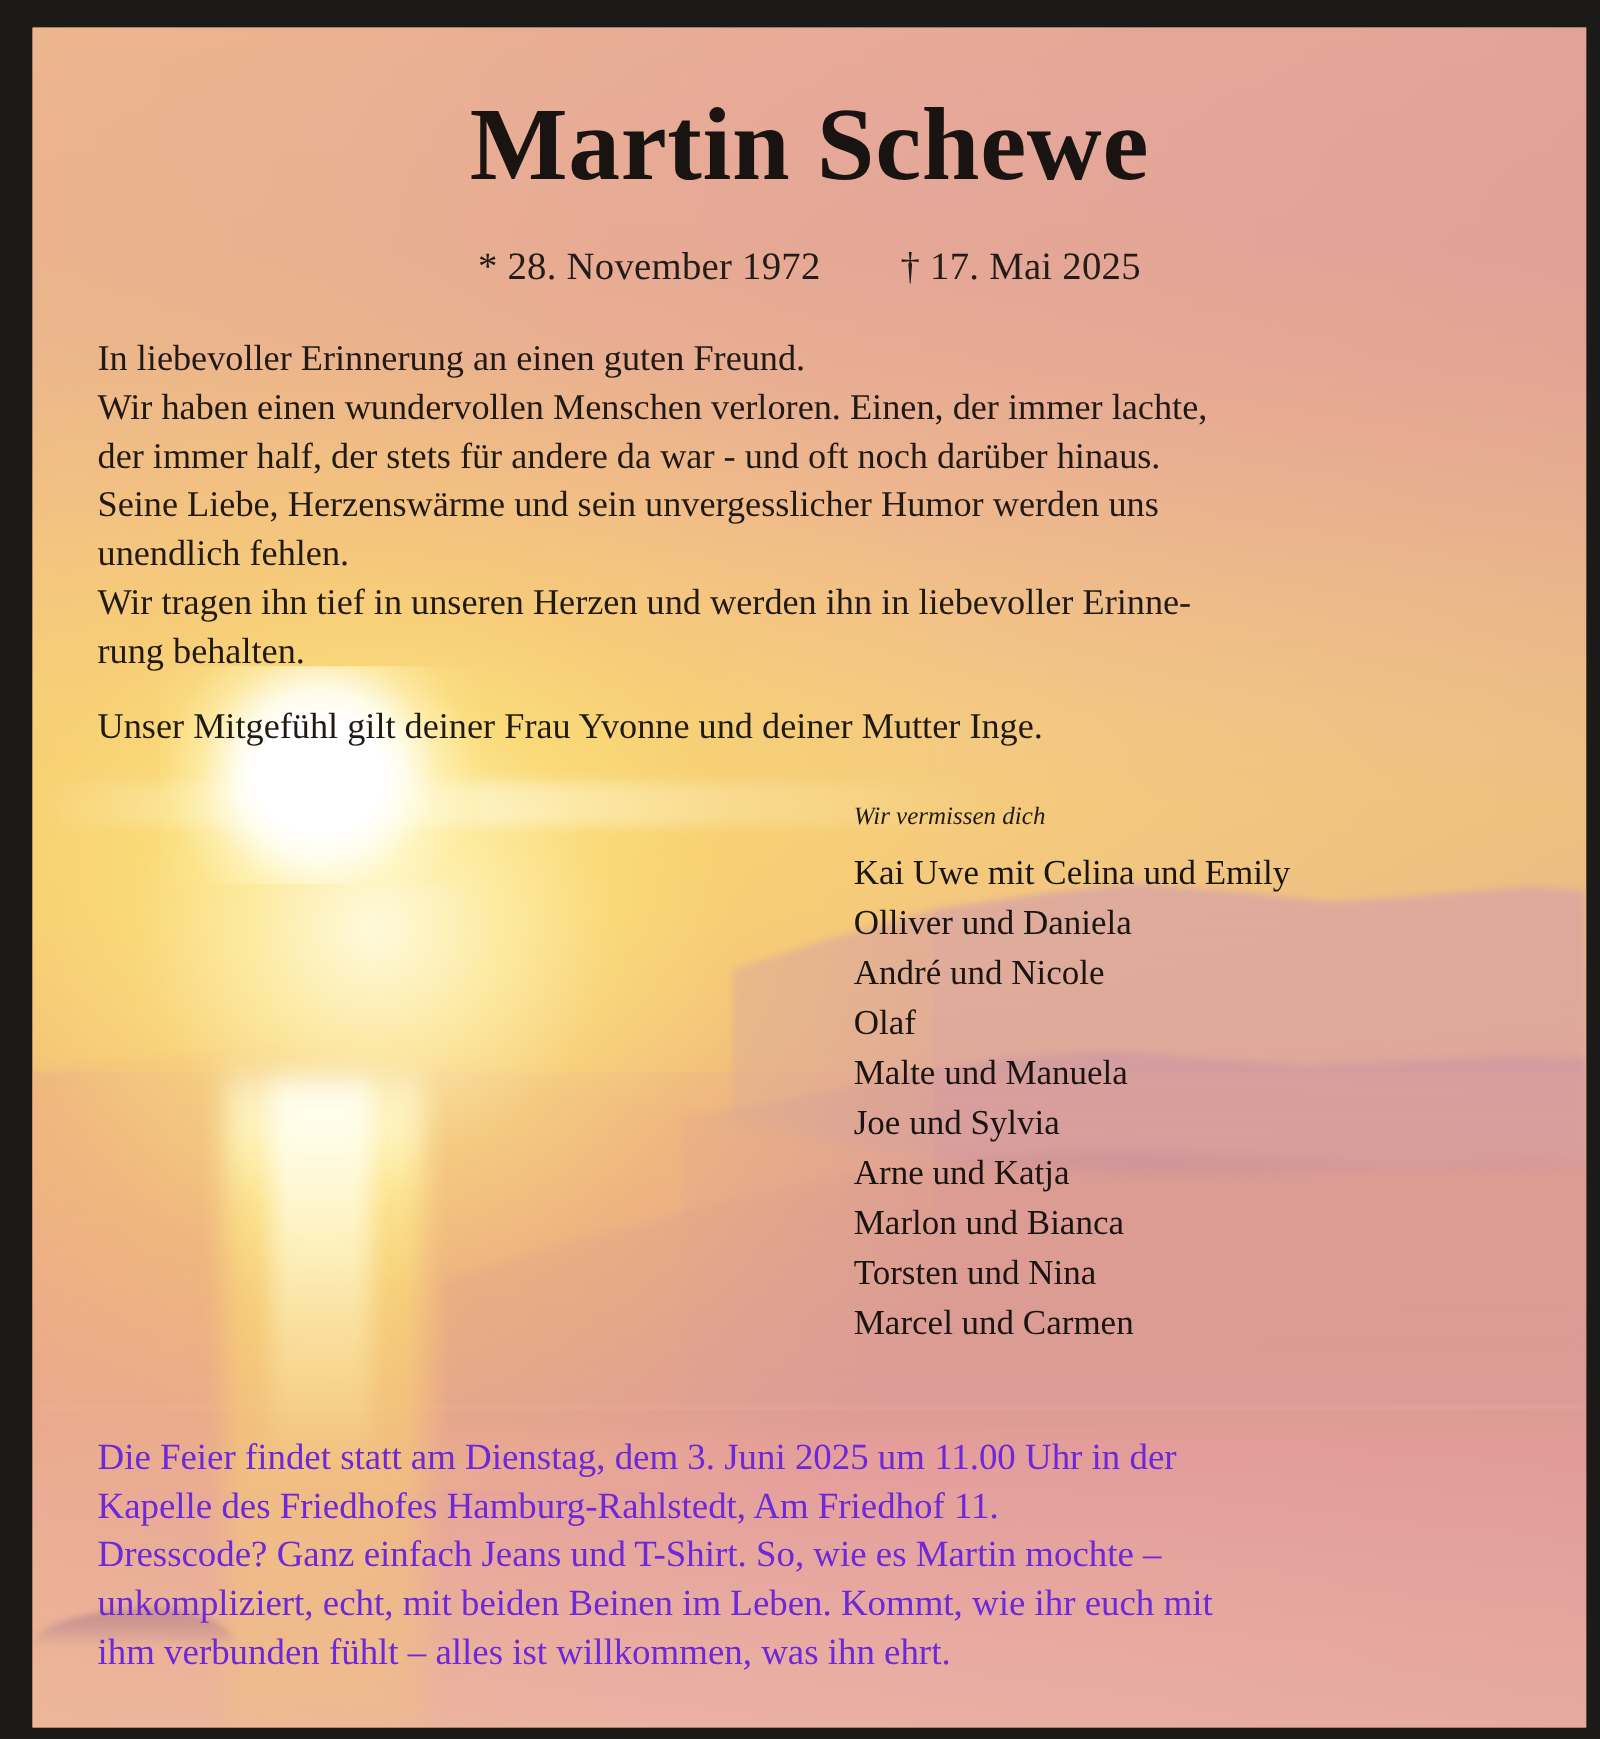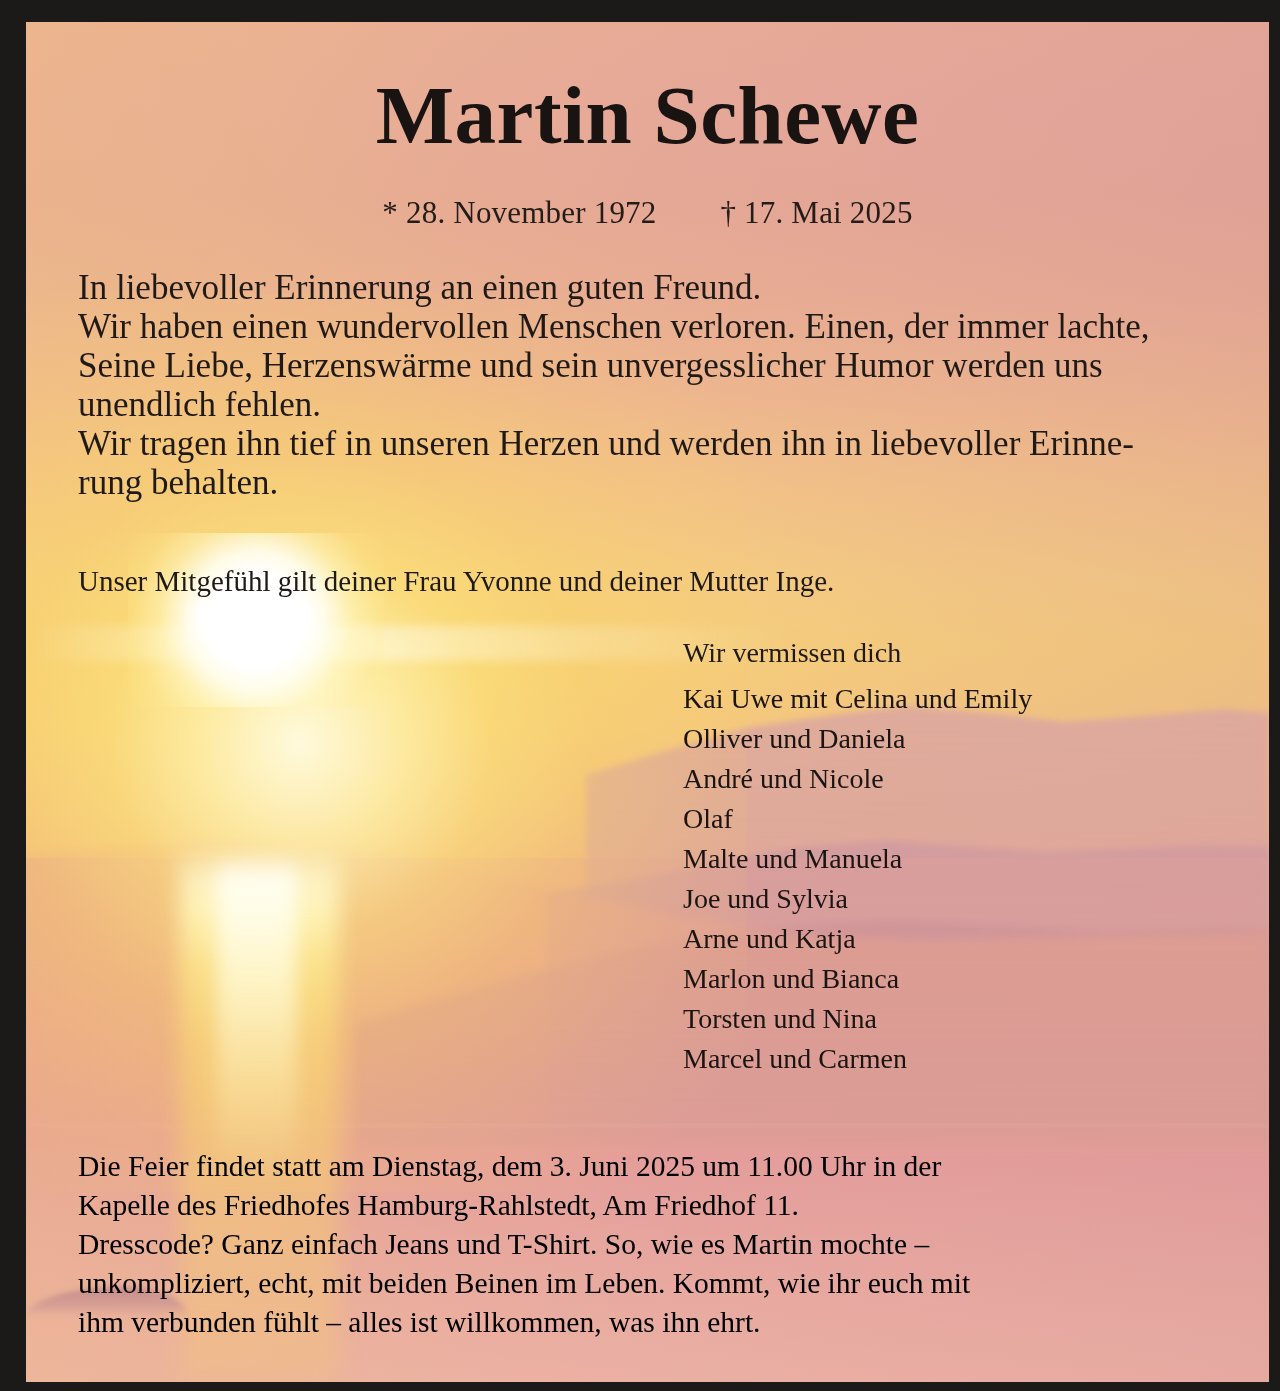--- a/index.html
+++ b/index.html
@@ -186,62 +186,63 @@
     text-align:center;
     font-size:31px;
     letter-spacing:0.2px;
     color:#231c18;
   }
   #dates-row .gap { display:inline-block; width:48px; }
 
   #memorial-text {
     position:absolute;
     left:52px; right:48px; top:246px;
-    font-size:35px;
+    font-size:29px;
     line-height:39px;
     color:#201a16;
   }
   #memorial-text p { margin:0; }
   #memorial-text .justify { text-align:justify; text-align-last:left; }
 
   #condolence-line {
     position:absolute;
     left:52px; right:44px; top:540px;
     font-size:29px;
     line-height:39px;
     color:#201a16;
   }
 
   #mourners-block {
     position:absolute;
     left:657px; top:611px;
     width:540px;
   }
   #mourners-heading {
-    font-size:28px;
+    font-size:20px;
     line-height:40px;
     font-weight:normal;
     color:#201a16;
     margin-bottom:6px;
+    font-style:italic;
   }
   #mourners-list { list-style:none; }
   #mourners-list li {
     font-size:28px;
     line-height:40px;
     font-weight:normal;
     color:#1a1512;
     white-space:nowrap;
   }
 
   #service-text {
     position:absolute;
     left:52px; right:48px; top:1125px;
     font-size:29.5px;
     line-height:39px;
-    color:#000000;
+    color:#6d28d9;
   }
   #service-text p { margin:0; }
   #service-text .justify { text-align:justify; text-align-last:left; }
 </style>
 </head>
 <body>
 
 <div id="obituary-card">
   <div id="photo">
 
@@ -307,20 +308,21 @@
         <span>*</span>
         <span>28. November 1972</span>
         <span class="gap"></span>
         <span>†</span>
         <span>17. Mai 2025</span>
       </div>
 
       <div id="memorial-text">
         <p>In liebevoller Erinnerung an einen guten Freund.</p>
         <p>Wir haben einen wundervollen Menschen verloren. Einen, der immer lachte,</p>
+        <p>der immer half, der stets für andere da war - und oft noch darüber hinaus.</p>
         <p class="justify">Seine Liebe, Herzenswärme und sein unvergesslicher Humor werden uns</p>
         <p>unendlich fehlen.</p>
         <p class="justify">Wir tragen ihn tief in unseren Herzen und werden ihn in liebevoller Erinne-</p>
         <p>rung behalten.</p>
       </div>
 
       <div id="condolence-line">Unser Mitgefühl gilt deiner Frau Yvonne und deiner Mutter Inge.</div>
 
       <div id="mourners-block">
         <div id="mourners-heading">Wir vermissen dich</div>

